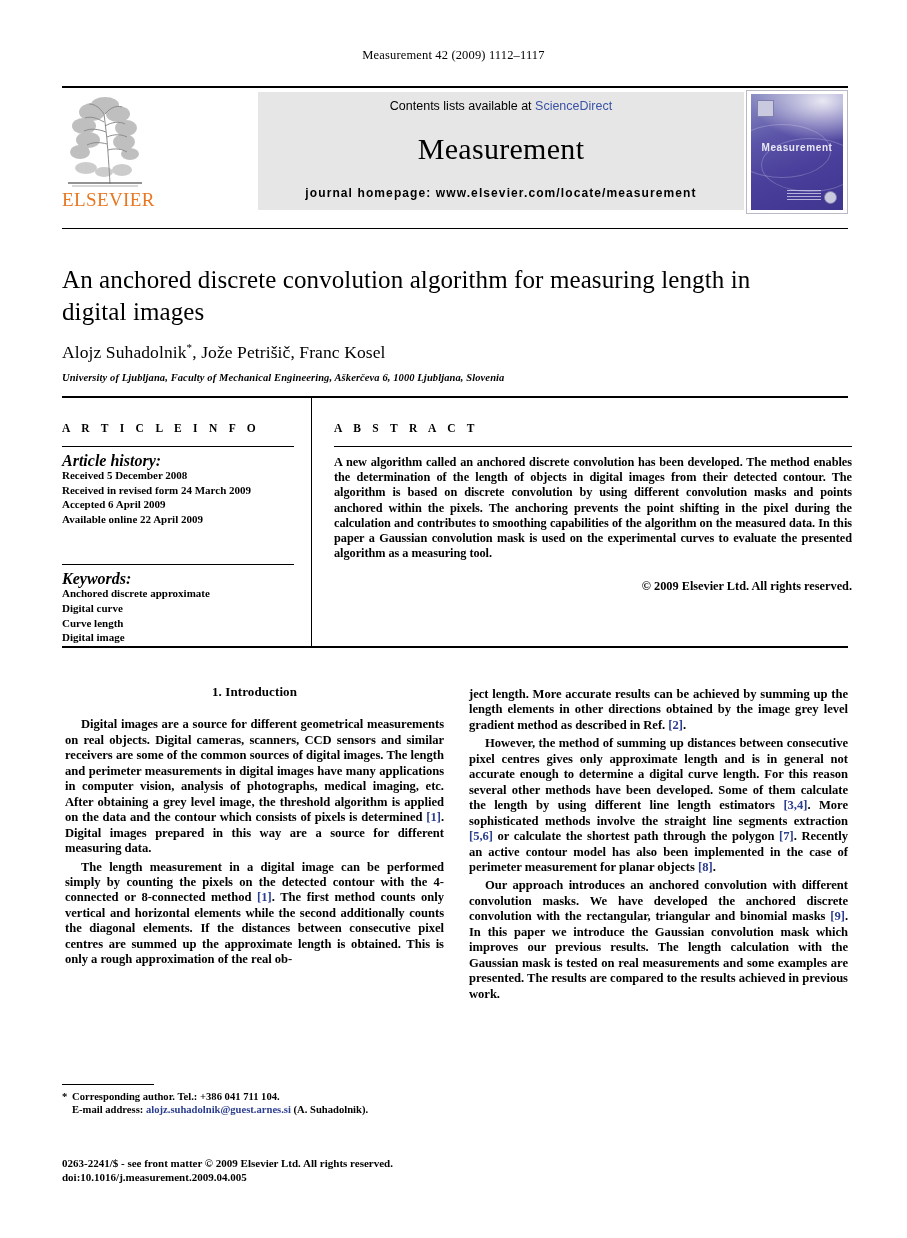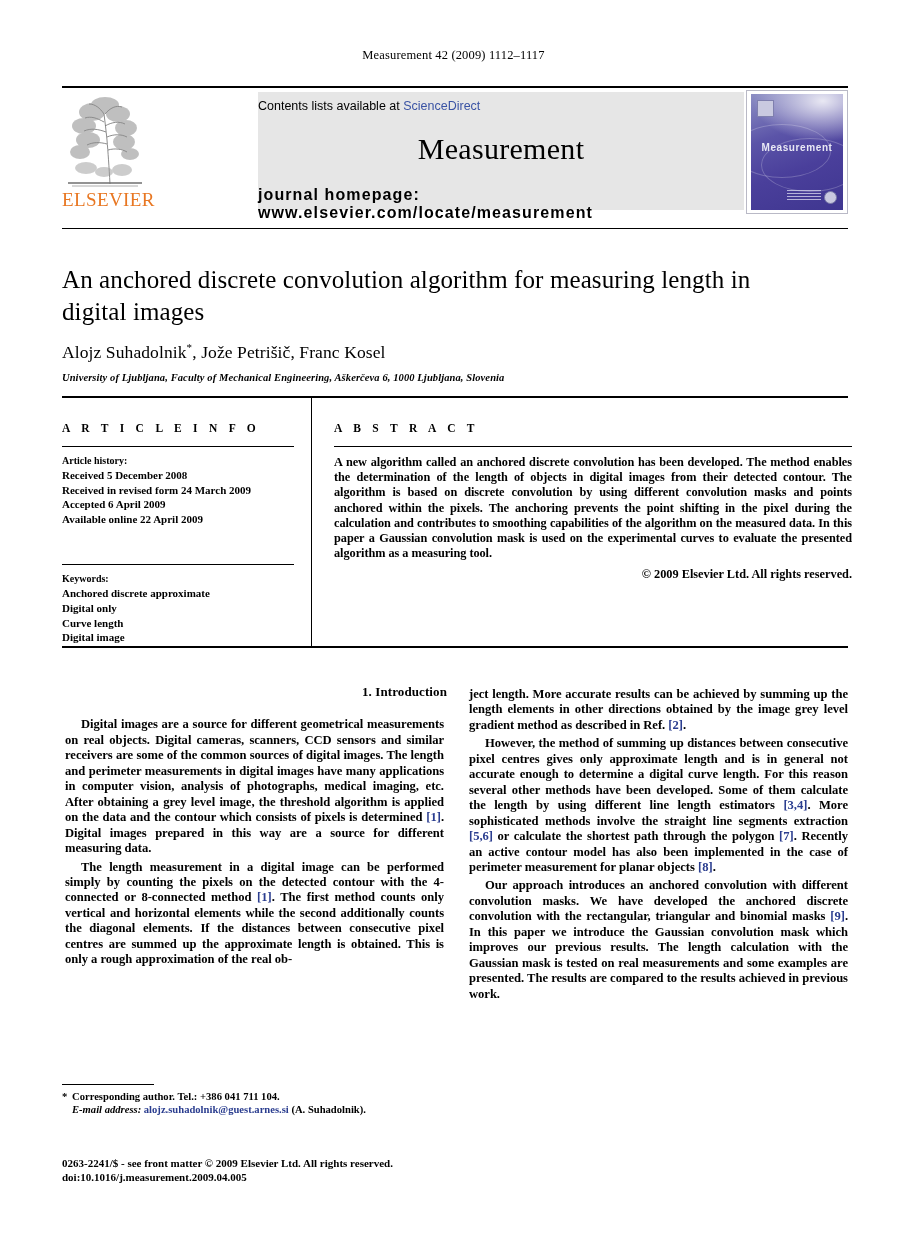--- a/index.html
+++ b/index.html
@@ -74,43 +74,43 @@
     position: absolute;
     left: 196px; top: 2px;
     width: 486px;
     height: 118px;
     background: #e6e6e6;
   }
   .contents-line {
     position: absolute;
     left: 0; top: 7px;
     width: 486px;
-    text-align: left;
+    text-align: center;
     font-family: "Liberation Sans", sans-serif;
     font-size: 12.5px;
   }
   .sd-link {
     color: #3a53a4;
   }
   .journal-title {
     position: absolute;
     left: 0; top: 40px;
     width: 486px;
     text-align: center;
     font-family: "Liberation Serif", serif;
     font-size: 30px;
     letter-spacing: 0.3px;
   }
   .homepage-line {
     position: absolute;
     left: 0; top: 94px;
     width: 486px;
-    text-align: left;
+    text-align: center;
     font-family: "Liberation Sans", sans-serif;
-    font-size: 16px;
+    font-size: 12px;
     letter-spacing: 1.1px;
     font-weight: 600;
   }
   .cover-thumb {
     position: absolute;
     left: 684px; top: 0px;
     width: 102px;
     height: 124px;
     background: #ffffff;
     border: 1px solid #b9b9c6;
@@ -232,22 +232,23 @@
   .info-rule {
     width: 232px;
     height: 1px;
     background: #000;
     margin: 12px 0 6px 0;
   }
   .info-rule.second {
     margin-top: 38px;
   }
   .info-head {
-    font-weight: bold;
-    font-size: 10px;
+    font-style: italic;
+    font-weight: bold;
+    font-size: 16px;
     line-height: 15px;
   }
   .info-line {
     font-size: 11px;
     line-height: 14.6px;
     font-weight: bold;
   }
   .abs-col {
     position: absolute;
     left: 334px; top: 422px;
@@ -264,21 +265,21 @@
     line-height: 15.2px;
     text-align: justify;
     font-weight: bold;
     letter-spacing: -0.05px;
   }
   .abs-copy {
     font-size: 12.3px;
     line-height: 15.6px;
     text-align: right;
     font-weight: bold;
-    margin-top: 6px;
+    margin-top: 18px;
   }
   .rule-info-bot {
     position: absolute;
     left: 62px; top: 646px;
     width: 786px;
     height: 2px;
     background: #000;
   }
   .vsep {
     position: absolute;
@@ -298,21 +299,21 @@
     text-align: justify;
     font-weight: bold;
     letter-spacing: -0.03px;
   }
   .col.left  { left: 62px; }
   .col.right { left: 466px; }
   .sec-h {
     font-size: 13px;
     font-weight: bold;
     margin: 0 0 18px 0;
-    text-align: right;
+    text-align: center;
     letter-spacing: 0.1px;
   }
   .col p {
     margin: 3px;
     text-indent: 16px;
   }
   .ref {
     color: #2a3d8f;
   }
 
@@ -333,21 +334,20 @@
     font-weight: bold;
   }
   .footnote .star {
     position: absolute;
     left: 0; top: 0;
   }
   .footnote .fn-body {
     padding-left: 10px;
   }
   .footnote .ital {
-    font-style: italic;
   }
   .mail {
     color: #2a3d8f;
   }
   .imprint {
     position: absolute;
     left: 62px; top: 1157px;
     width: 420px;
     font-size: 11px;
     line-height: 13.6px;
@@ -436,21 +436,21 @@
     <div class="sec-label">A R T I C L E   I N F O</div>
     <div class="info-rule"></div>
     <div class="info-head">Article history:</div>
     <div class="info-line">Received 5 December 2008</div>
     <div class="info-line">Received in revised form 24 March 2009</div>
     <div class="info-line">Accepted 6 April 2009</div>
     <div class="info-line">Available online 22 April 2009</div>
     <div class="info-rule second"></div>
     <div class="info-head">Keywords:</div>
     <div class="info-line">Anchored discrete approximate</div>
-    <div class="info-line">Digital only</div>
+    <div class="info-line">Digital curve</div>
     <div class="info-line">Curve length</div>
     <div class="info-line">Digital image</div>
   </div>
 
   <div class="abs-col">
     <div class="sec-label">A B S T R A C T</div>
     <div class="abs-rule"></div>
     <div class="abs-text">A new algorithm called an anchored discrete convolution has been developed. The method enables the determination of the length of objects in digital images from their detected contour. The algorithm is based on discrete convolution by using different convolution masks and points anchored within the pixels. The anchoring prevents the point shifting in the pixel during the calculation and contributes to smoothing capabilities of the algorithm on the measured data. In this paper a Gaussian convolution mask is used on the experimental curves to evaluate the presented algorithm as a measuring tool.</div>
     <div class="abs-copy">© 2009 Elsevier Ltd. All rights reserved.</div>
   </div>

